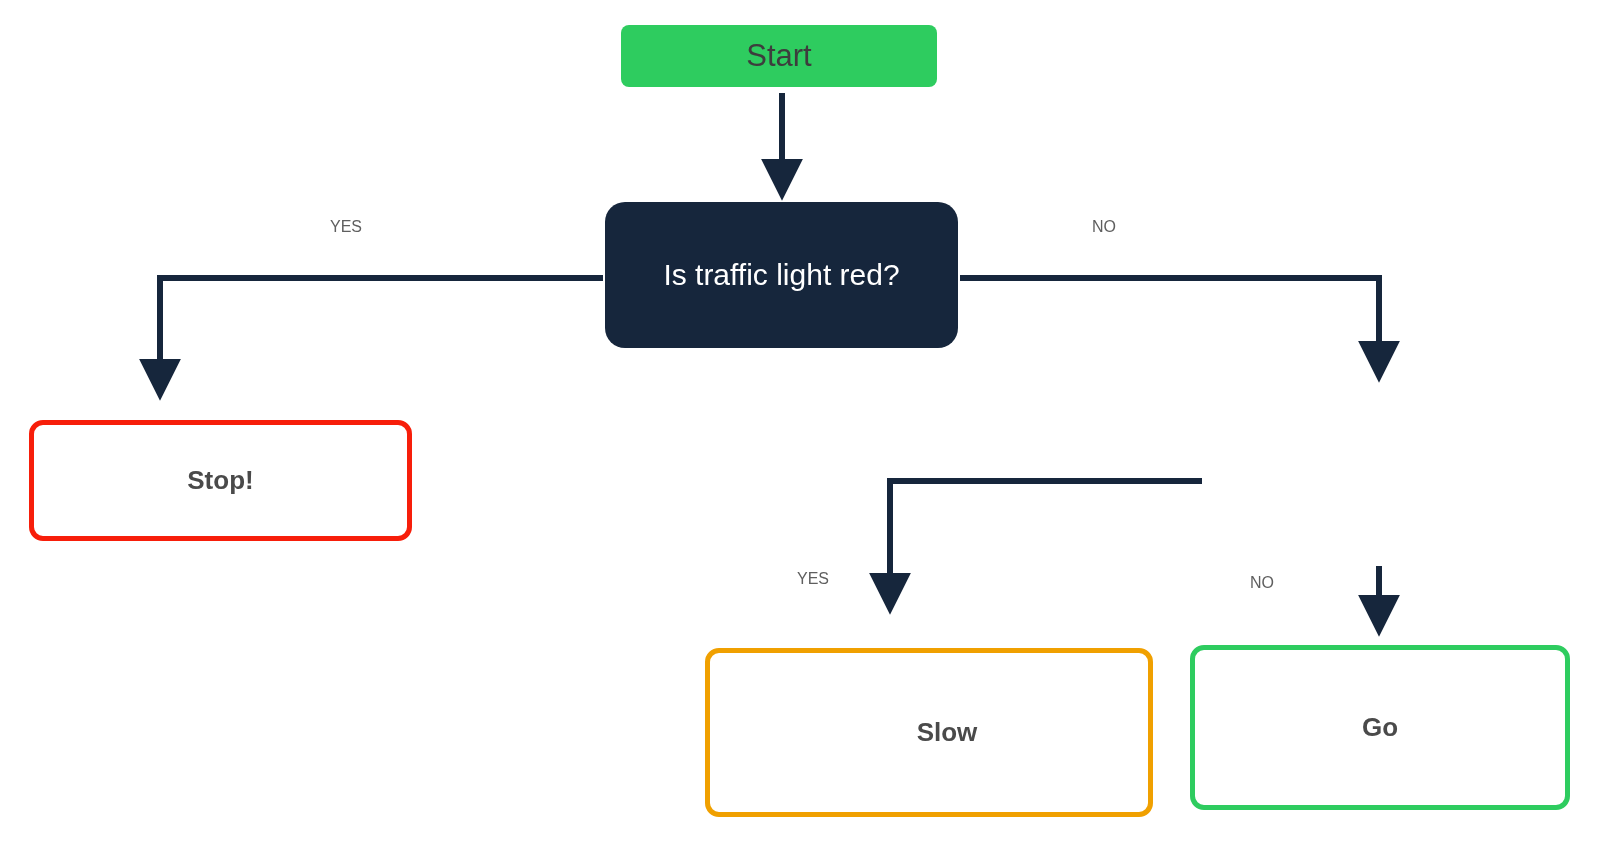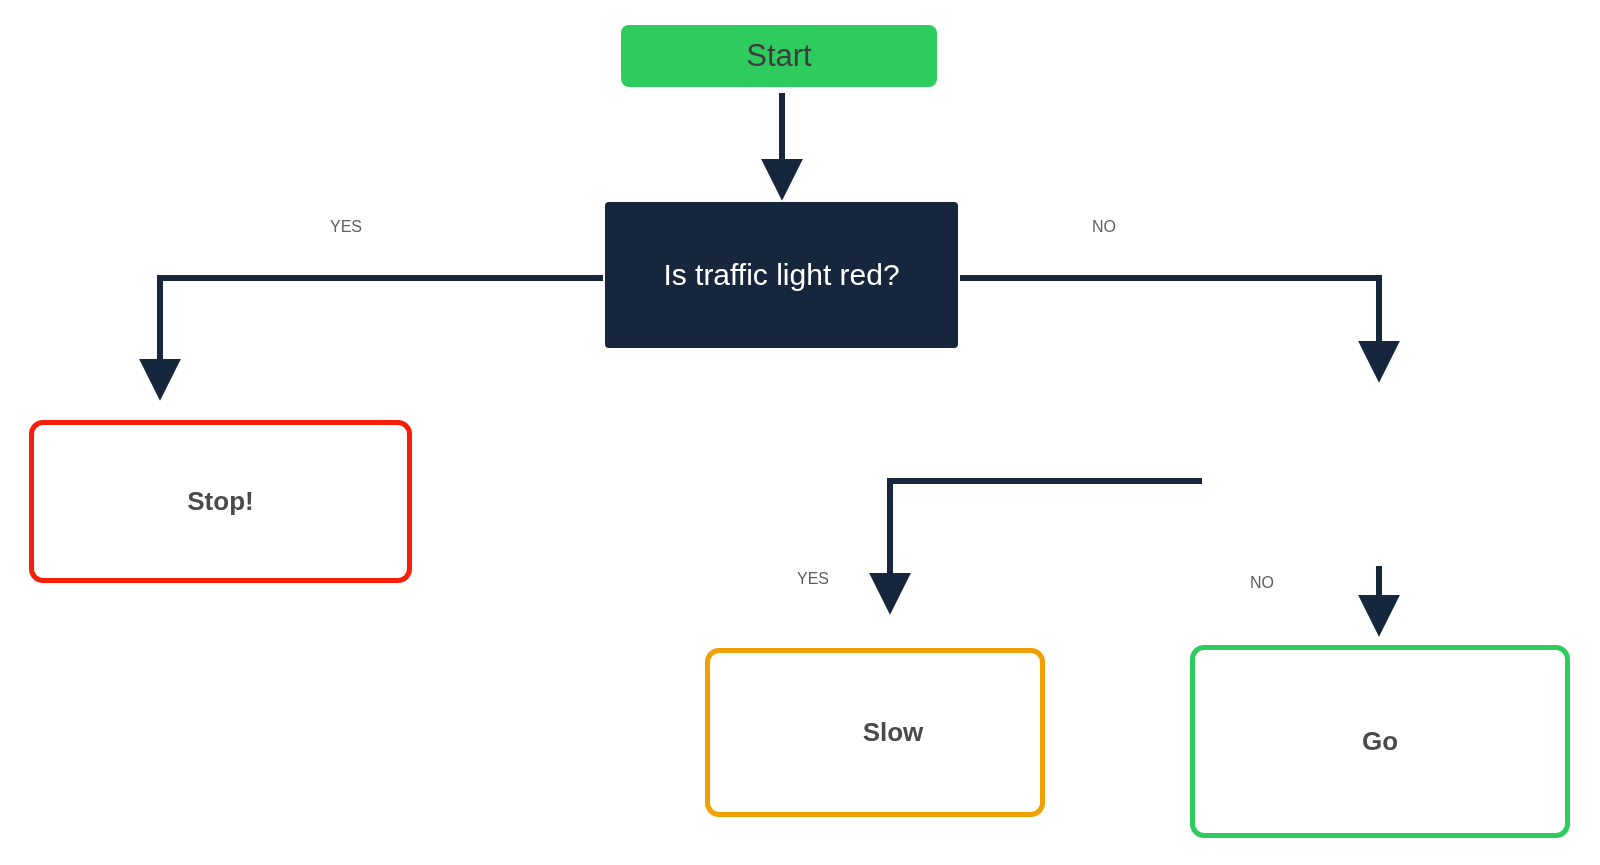--- a/index.html
+++ b/index.html
@@ -48,21 +48,21 @@
     color: #3d3d3d;
     font-size: 31px;
     font-weight: 400;
   }
   
   .node-decision {
     background: #16263c;
     color: #ffffff;
     font-size: 30px;
     font-weight: 400;
-    border-radius: 4px;
+    border-radius: 20px;
   }
   .node-decision-red {
     left: 605px;
     top: 202px;
     width: 353px;
     height: 146px;
   }
   .node-decision-yellow {
     left: 1204px;
     top: 400px;
@@ -76,36 +76,36 @@
     font-size: 26px;
     font-weight: bold;
     border-style: solid;
     border-width: 5px;
     border-radius: 14px;
   }
   .node-stop {
     left: 29px;
     top: 420px;
     width: 383px;
-    height: 163px;
+    height: 121px;
     border-color: #f71e0a;
   }
   .node-slow {
     left: 705px;
     top: 648px;
-    width: 340px;
+    width: 448px;
     height: 169px;
     border-color: #f0a000;
     padding-left: 36px;
   }
   .node-go {
     left: 1190px;
     top: 645px;
     width: 380px;
-    height: 193px;
+    height: 165px;
     border-color: #2ecc5f;
   }
   
   .edge-label {
     position: absolute;
     color: #5f5f5f;
     font-size: 16px;
     font-weight: 400;
     white-space: nowrap;
   }

